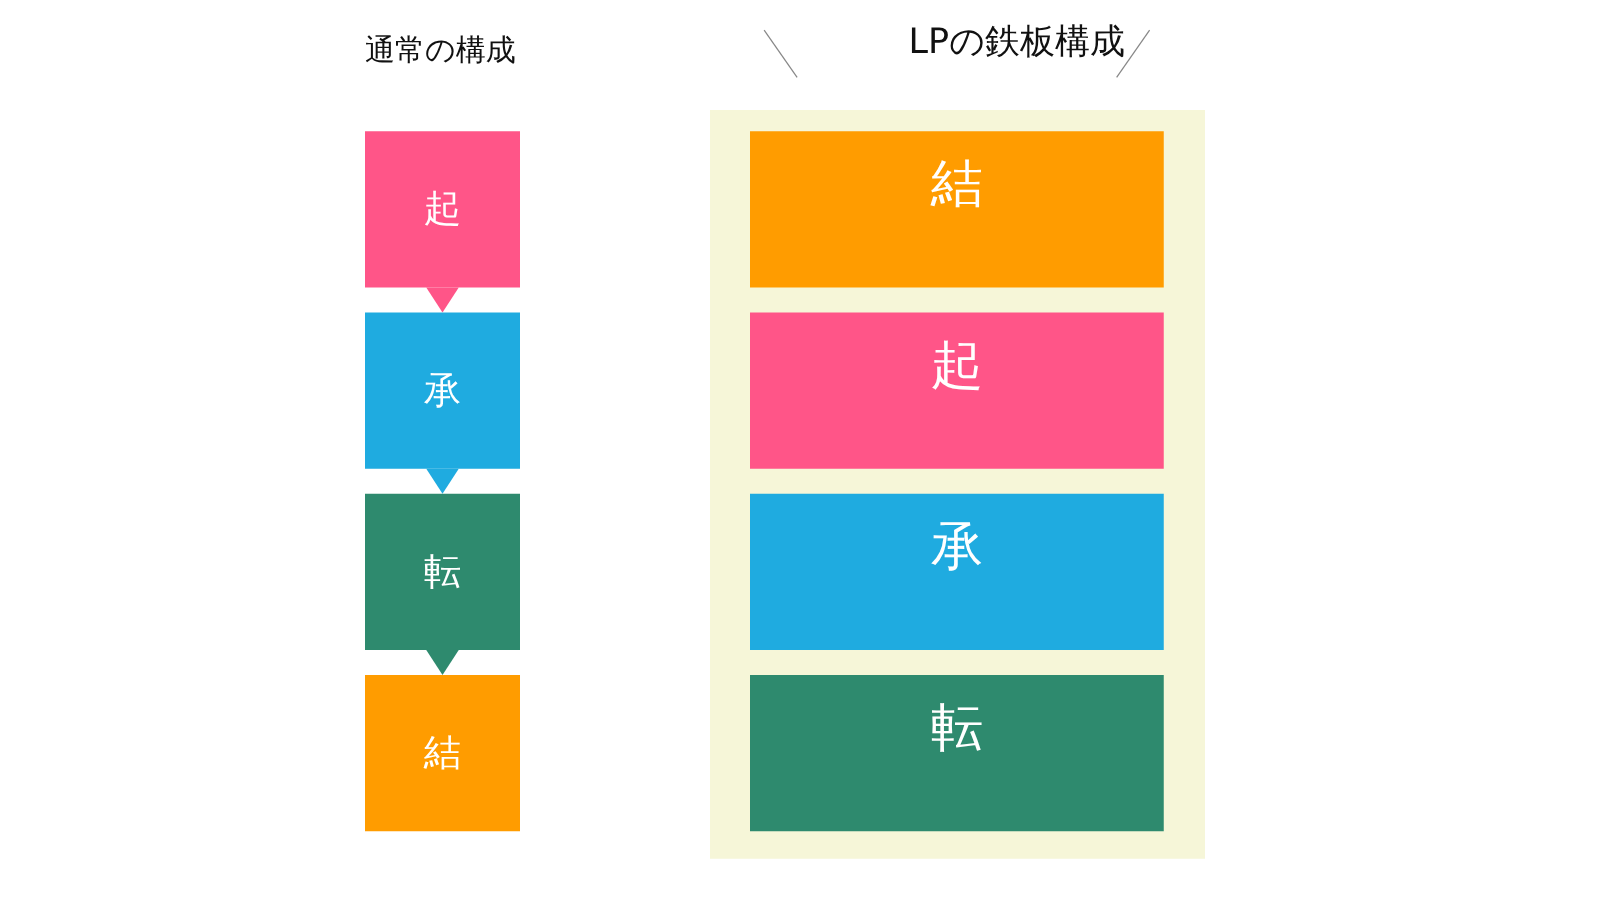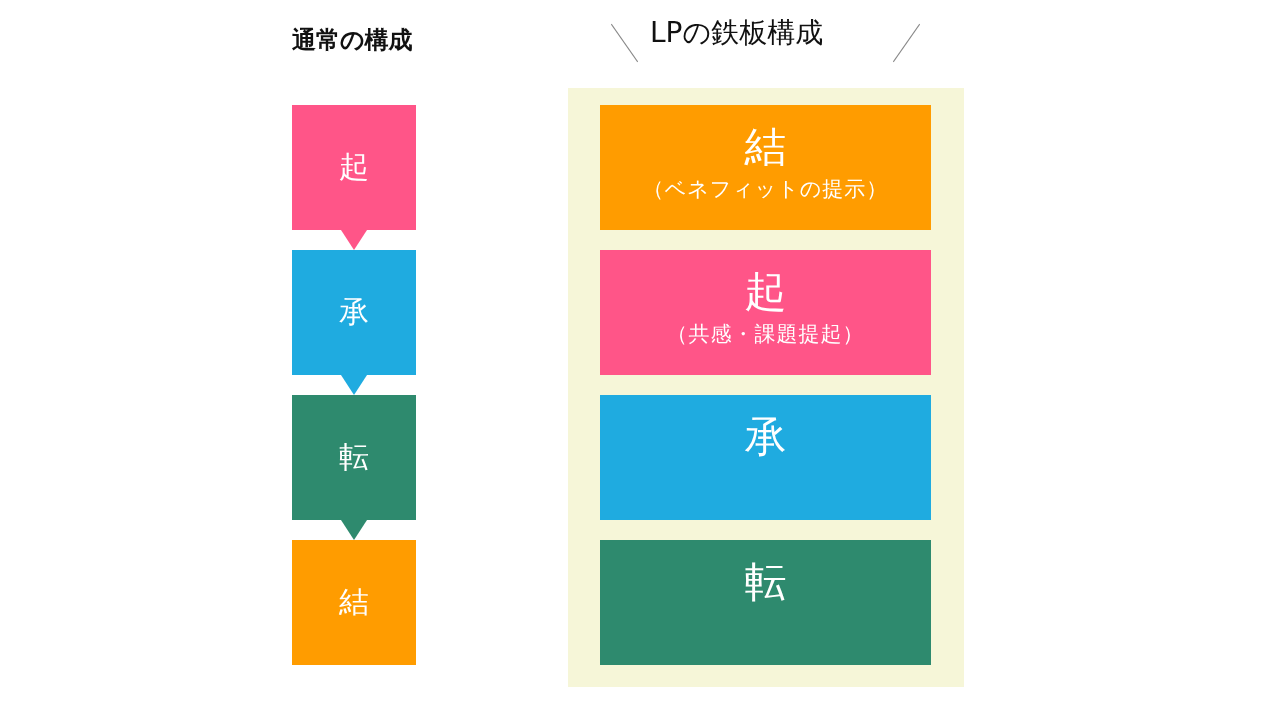--- a/index.html
+++ b/index.html
@@ -1,19 +1,19 @@
 <!DOCTYPE html>
 <html><head>
 <meta charset="utf-8">
 <style>
   html, body { margin:0; padding:0; }
   body { width:1280px; height:720px; background:#ffffff; position:relative; overflow:hidden;
          font-family:"DejaVu Sans", "Liberation Sans", sans-serif; }
-  .title-left { position:absolute; left:292px; top:24px; font-size:24px; color:#111;font-weight:bold; }
-  .title-right { position:absolute; left:650px; top:14px; width:250px; text-align:left; font-size:28px; color:#111; }
+  .title-left { position:absolute; left:292px; top:24px; font-size:24px; color:#111; }
+  .title-right { position:absolute; left:650px; top:14px; width:250px; text-align:right; font-size:28px; color:#111; }
   .slash { position:absolute; top:20px; width:1px; height:46px; background:#888; }
   .slash.l { left:624px; transform:rotate(-35deg); }
   .slash.r { left:906px; transform:rotate(35deg); }
   .lbox { position:absolute; left:292px; width:124px; height:125px; color:#fff;
           display:flex; align-items:center; justify-content:center; font-size:30px; }
   .arrow { position:absolute; left:341px; width:0; height:0;
            border-left:13px solid transparent; border-right:13px solid transparent; border-top:20px solid; }
   .panel { position:absolute; left:568px; top:88px; width:396px; height:599px; background:#f6f6d8; }
   .rbox { position:absolute; left:600px; width:331px; height:125px; color:#fff; text-align:center; }
   .rbox .big { font-size:42px; margin-top:16px; line-height:52px; }
@@ -32,24 +32,22 @@
 <div class="lbox" style="top:250px;background:#1fabe0">承</div>
 <div class="arrow" style="top:375px;border-top-color:#1fabe0"></div>
 <div class="lbox" style="top:395px;background:#2e8a6e">転</div>
 <div class="arrow" style="top:520px;border-top-color:#2e8a6e"></div>
 <div class="lbox" style="top:540px;background:#ff9c00">結</div>
 
 <div class="panel"></div>
 
 <div class="rbox" style="top:105px;background:#ff9c00">
   <div class="big">結</div>
-  <div class="sub">（ベネフィットの提示）</div>
 </div>
 <div class="rbox" style="top:250px;background:#ff5588">
   <div class="big">起</div>
-  <div class="sub">（共感・課題提起）</div>
 </div>
 <div class="rbox" style="top:395px;background:#1fabe0">
   <div class="big">承</div>
 </div>
 <div class="rbox" style="top:540px;background:#2e8a6e">
   <div class="big">転</div>
 </div>
 
 </body></html>

